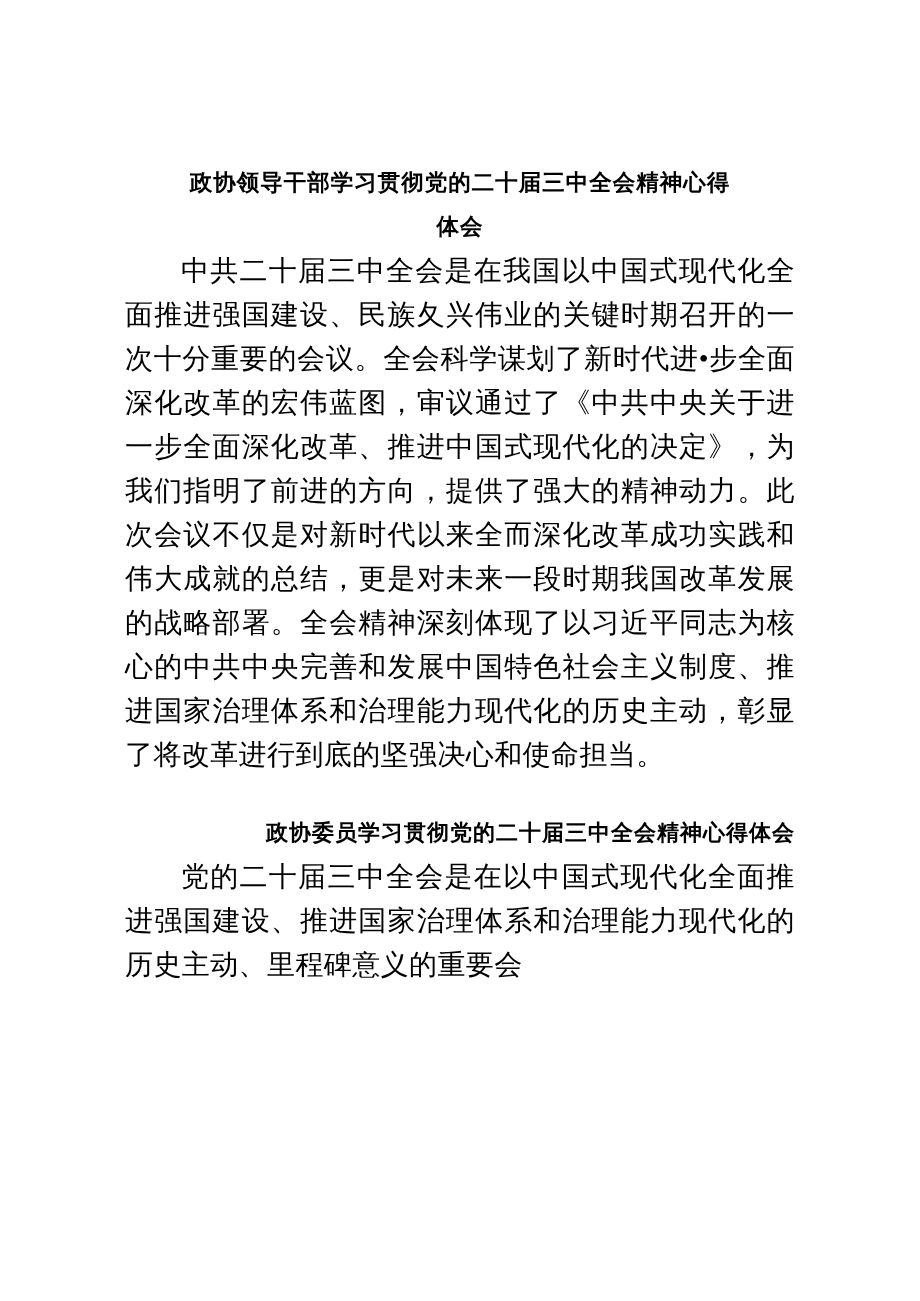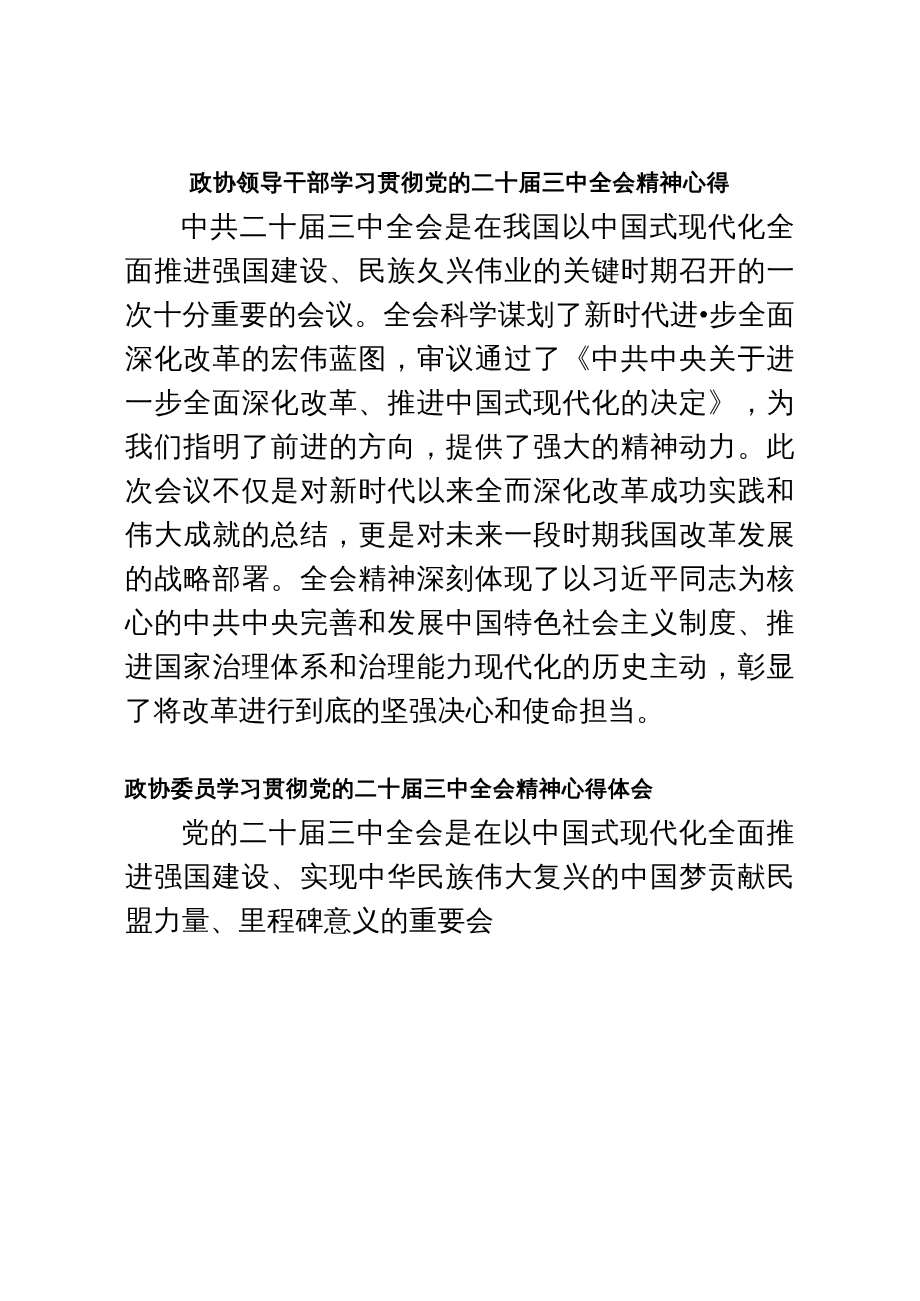--- a/index.html
+++ b/index.html
@@ -46,38 +46,39 @@
     text-indent: 56px;
   }
   .first-para {
     margin-top: 46px;
   }
   .section-heading {
     margin: 34px 0 0 0;
     font-size: 22px;
     font-weight: bold;
     line-height: 44px;
-    text-align: left;
+    text-align: right;
     letter-spacing: 1px;
   }
   .after-heading {
     margin-top: 47px;
   }
 </style>
 </head>
 <body>
 
 <div class="page">
   <div class="content">
 
     <h1 class="doc-title">
       <span class="title-line">政协领导干部学习贯彻党的二十届三中全会精神心得</span>
+      <span class="title-line">体会</span>
     </h1>
 
     <p class="body-para indent first-para">中共二十届三中全会是在我国以中国式现代化全面推进强国建设、民族夂兴伟业的关键时期召开的一次十分重要的会议。全会科学谋划了新时代进•步全面深化改革的宏伟蓝图，审议通过了《中共中央关于进一步全面深化改革、推进中国式现代化的决定》，为我们指明了前进的方向，提供了强大的精神动力。此次会议不仅是对新时代以来全而深化改革成功实践和伟大成就的总结，更是对未来一段时期我国改革发展的战略部署。全会精神深刻体现了以习近平同志为核心的中共中央完善和发展中国特色社会主义制度、推进国家治理体系和治理能力现代化的历史主动，彰显了将改革进行到底的坚强决心和使命担当。</p>
 
 
     <h2 class="section-heading">政协委员学习贯彻党的二十届三中全会精神心得体会</h2>
 
-    <p class="body-para indent after-heading">党的二十届三中全会是在以中国式现代化全面推进强国建设、实现中华民族伟大复兴的中国梦贡献民盟力量、里程碑意义的重要会</p>
+    <p class="body-para indent after-heading">党的二十届三中全会是在以中国式现代化全面推进强国建设、推进国家治理体系和治理能力现代化的历史主动、里程碑意义的重要会</p>
 
   </div>
 </div>
 
 </body></html>

